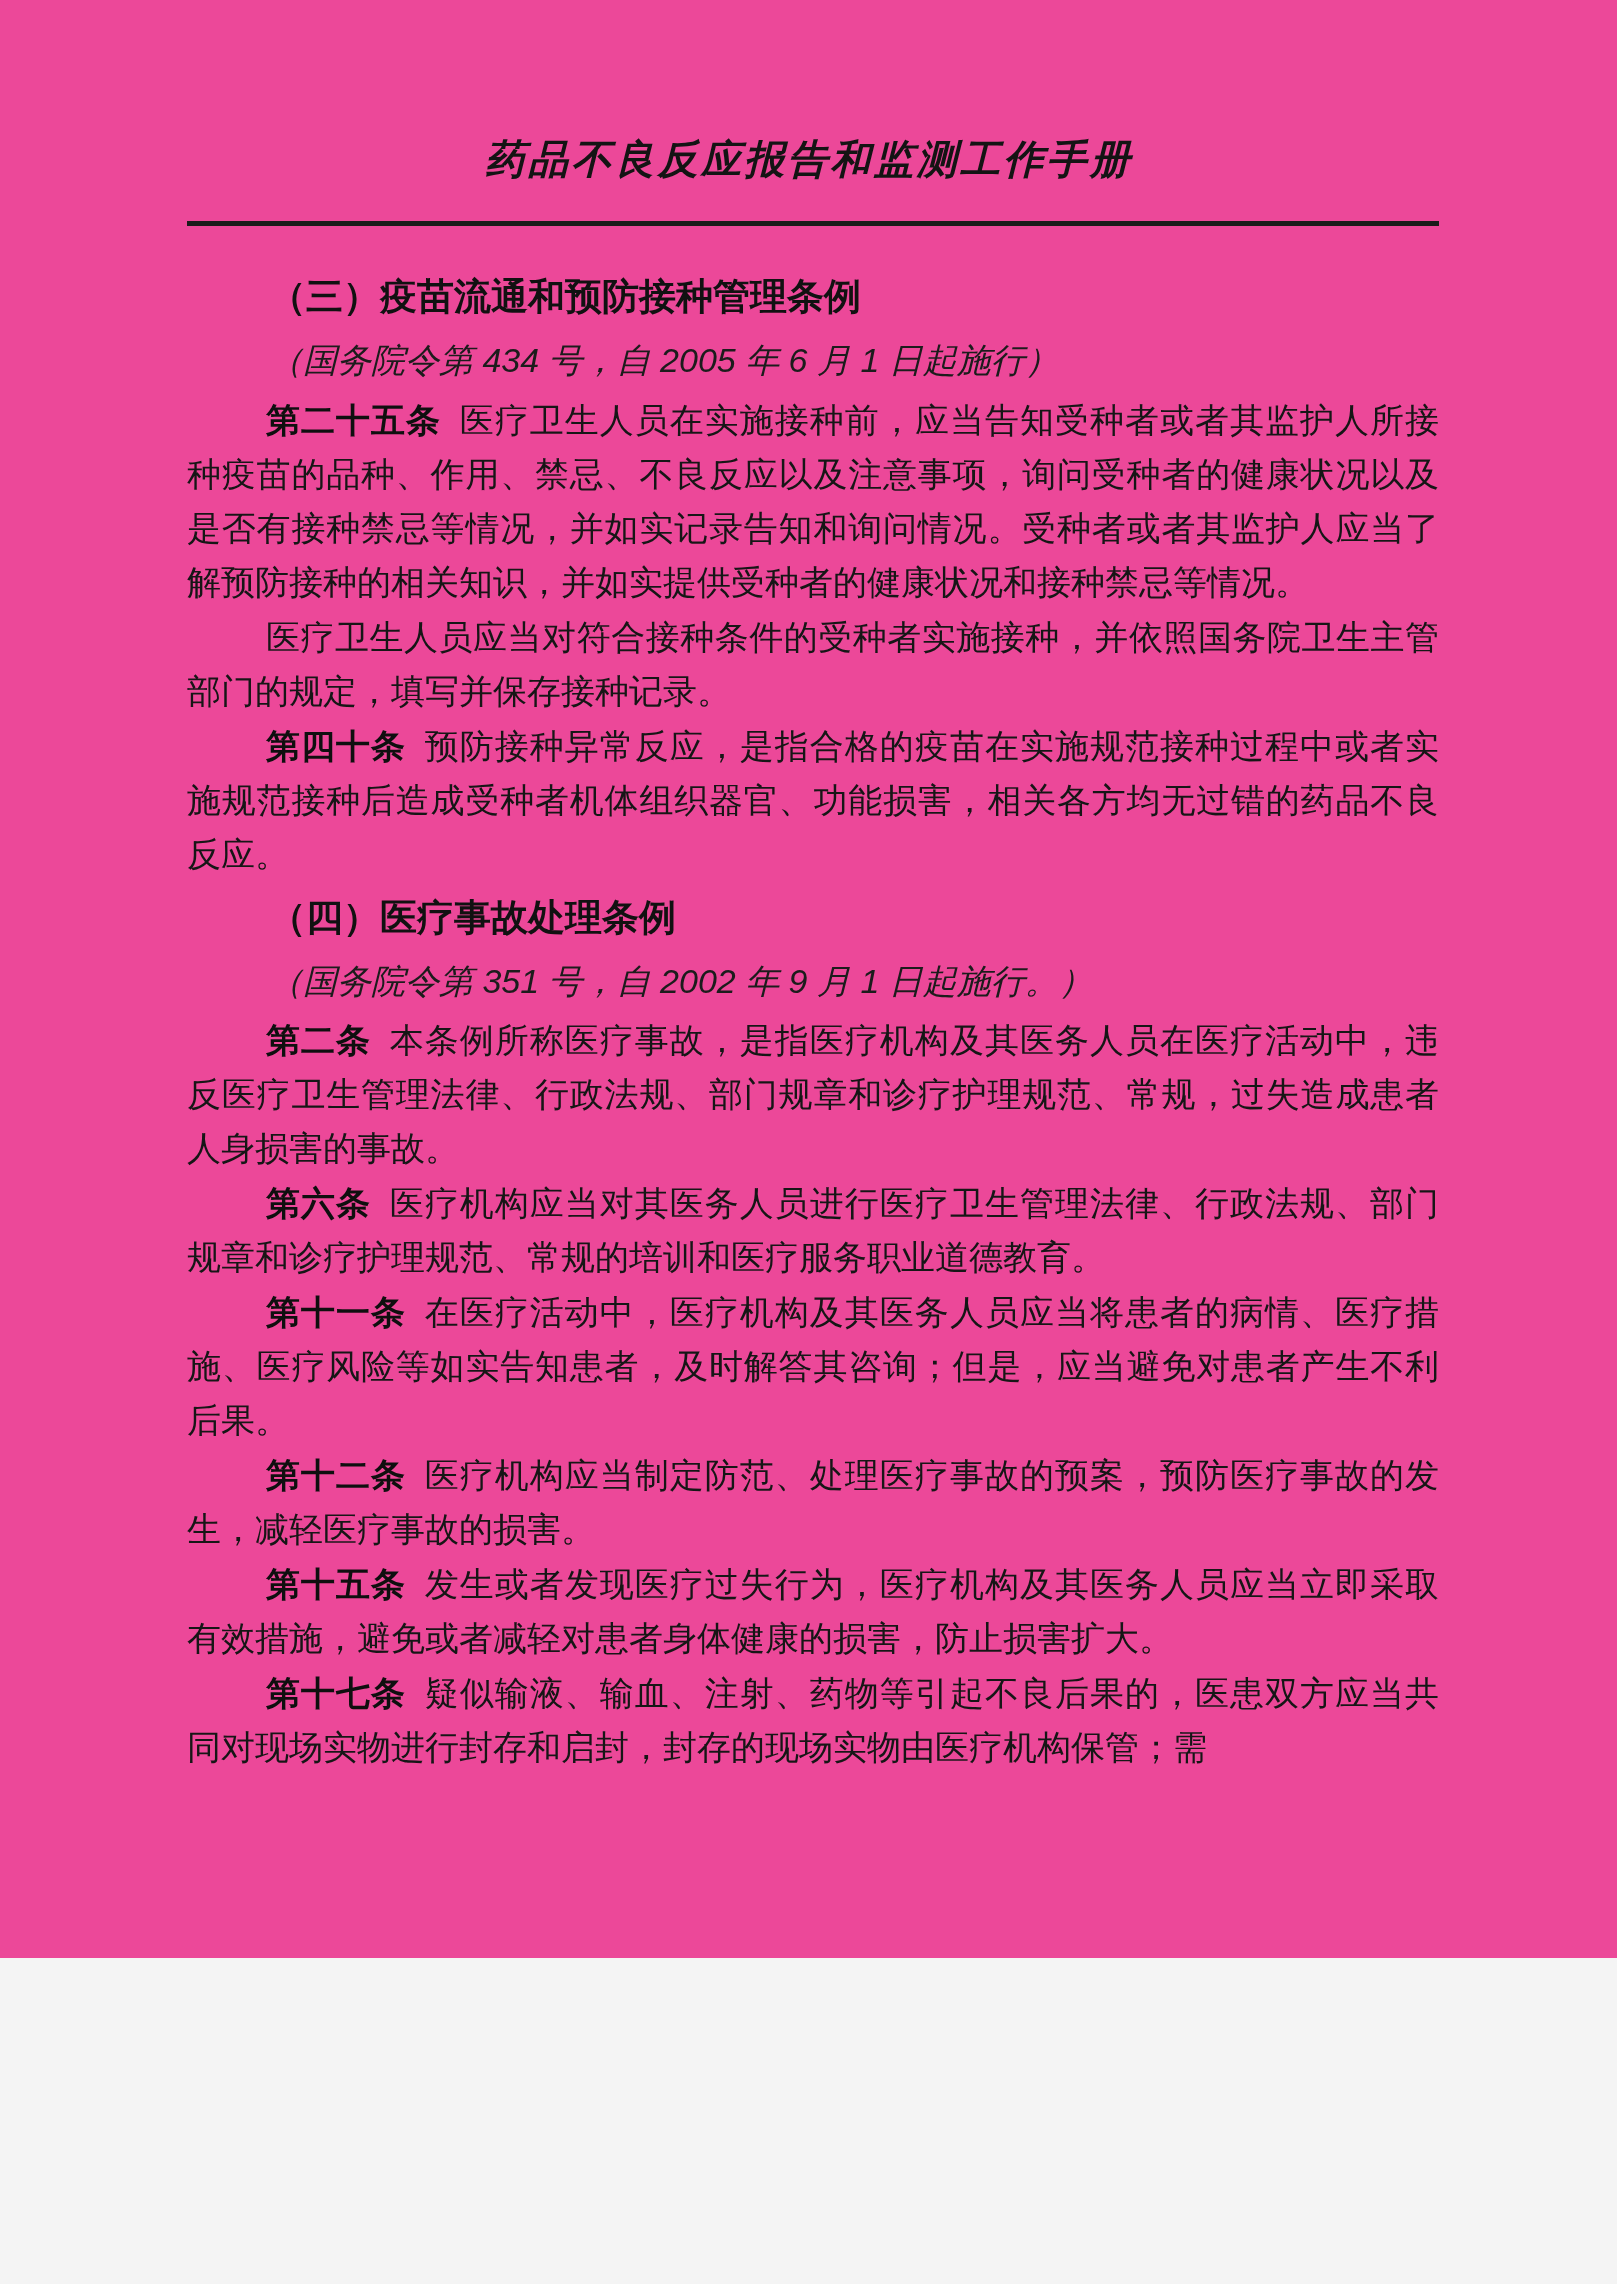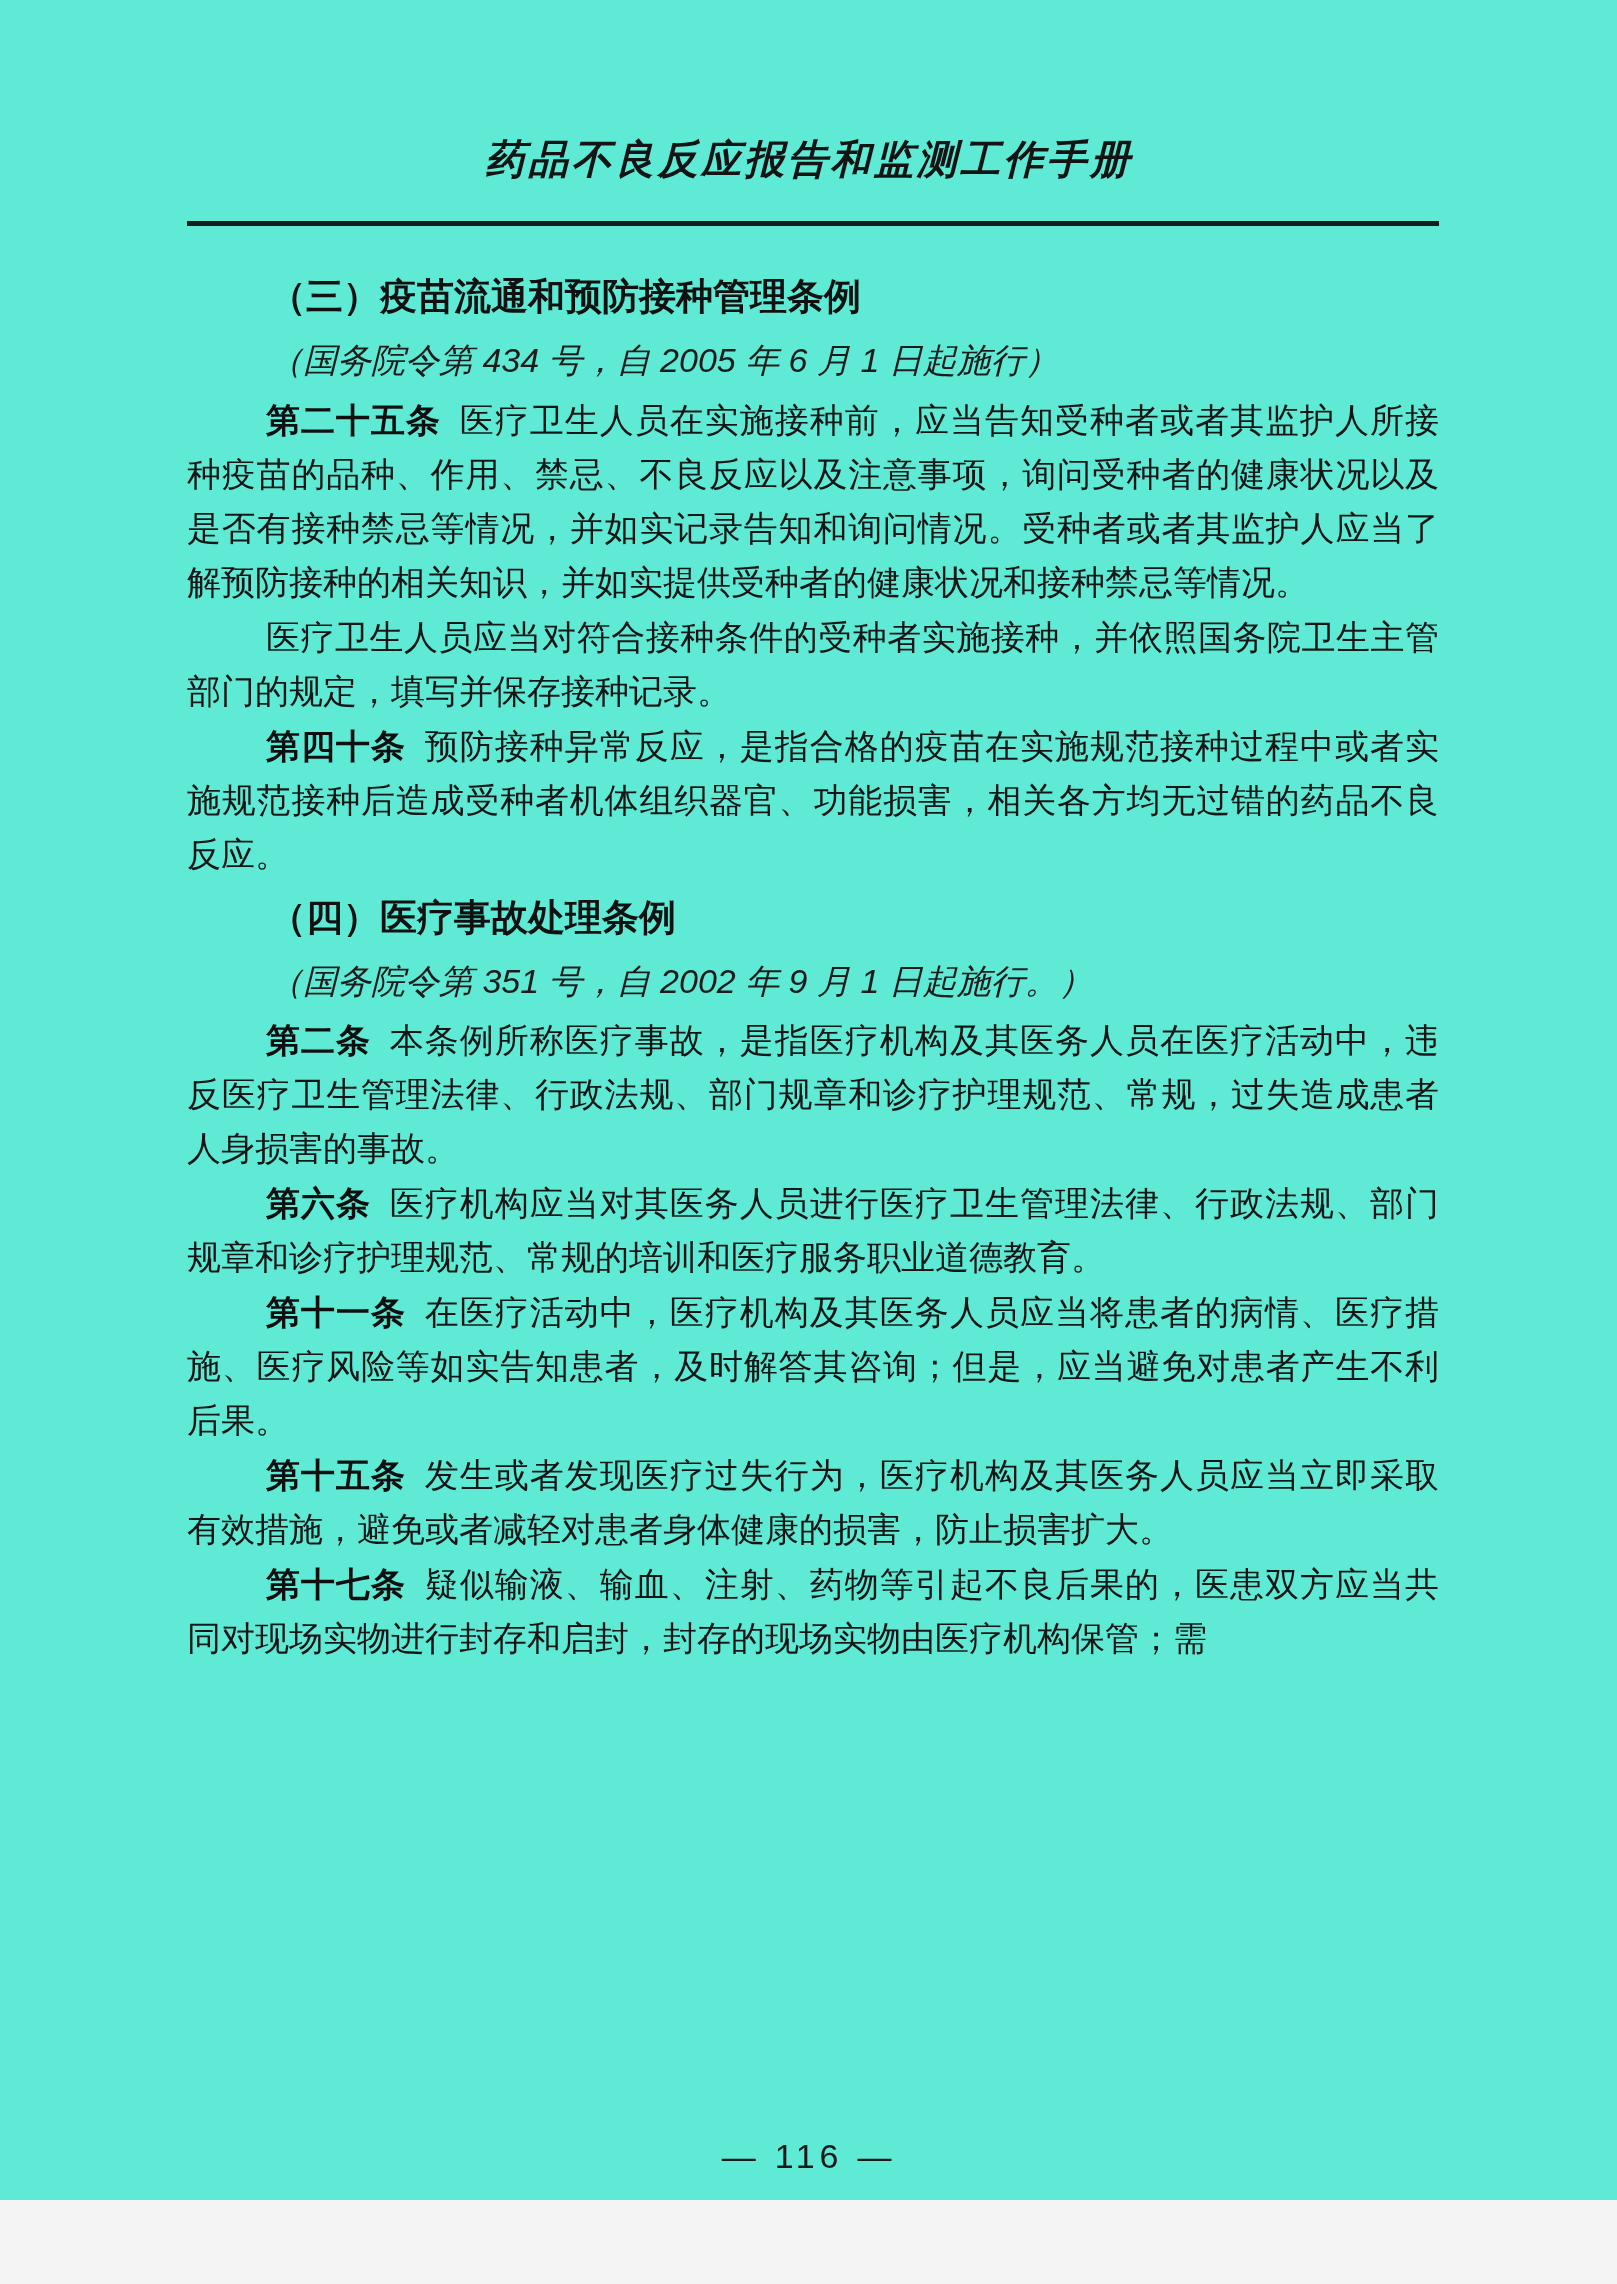--- a/index.html
+++ b/index.html
@@ -3,22 +3,22 @@
 <meta charset="utf-8">
 <style>
   html, body { margin: 0; padding: 0; }
   body {
     width: 1618px; height: 2284px;
     background: #f4f4f4;
     font-family: "Liberation Serif", serif;
   }
   .page {
     position: relative;
-    width: 1618px; height: 2200px;
-    background: #5eead4;
+    width: 1618px; height: 1958px;
+    background: #ec4899;
     color: #161616;
     overflow: hidden;
   }
   
   .doc-title {
     padding-top: 135px;
     line-height: 48px;
     text-align: center;
     font-family: "Liberation Sans", sans-serif;
     font-size: 40px;
@@ -110,20 +110,21 @@
       <p class="body-para"><span class="article-label">第四十条</span><span>预防接种异常反应，是指合格的疫苗在实施规范接种过程中或者实施规范接种后造成受种者机体组织器官、功能损害，相关各方均无过错的药品不良反应。</span></p>
     </section>
 
     <section>
       <h2 class="sec-heading">（四）医疗事故处理条例</h2>
       <p class="decree">（国务院令第 351 号，自 2002 年 9 月 1 日起施行。）</p>
 
       <p class="body-para"><span class="article-label">第二条</span><span>本条例所称医疗事故，是指医疗机构及其医务人员在医疗活动中，违反医疗卫生管理法律、行政法规、部门规章和诊疗护理规范、常规，过失造成患者人身损害的事故。</span></p>
       <p class="body-para"><span class="article-label">第六条</span><span>医疗机构应当对其医务人员进行医疗卫生管理法律、行政法规、部门规章和诊疗护理规范、常规的培训和医疗服务职业道德教育。</span></p>
       <p class="body-para"><span class="article-label">第十一条</span><span>在医疗活动中，医疗机构及其医务人员应当将患者的病情、医疗措施、医疗风险等如实告知患者，及时解答其咨询；但是，应当避免对患者产生不利后果。</span></p>
+      <p class="body-para"><span class="article-label">第十二条</span><span>医疗机构应当制定防范、处理医疗事故的预案，预防医疗事故的发生，减轻医疗事故的损害。</span></p>
       <p class="body-para"><span class="article-label">第十五条</span><span>发生或者发现医疗过失行为，医疗机构及其医务人员应当立即采取有效措施，避免或者减轻对患者身体健康的损害，防止损害扩大。</span></p>
       <p class="body-para"><span class="article-label">第十七条</span><span>疑似输液、输血、注射、药物等引起不良后果的，医患双方应当共同对现场实物进行封存和启封，封存的现场实物由医疗机构保管；需</span></p>
     </section>
 
   </main>
 
   <footer>
     <div class="page-number">— 116 —</div>
   </footer>
 

